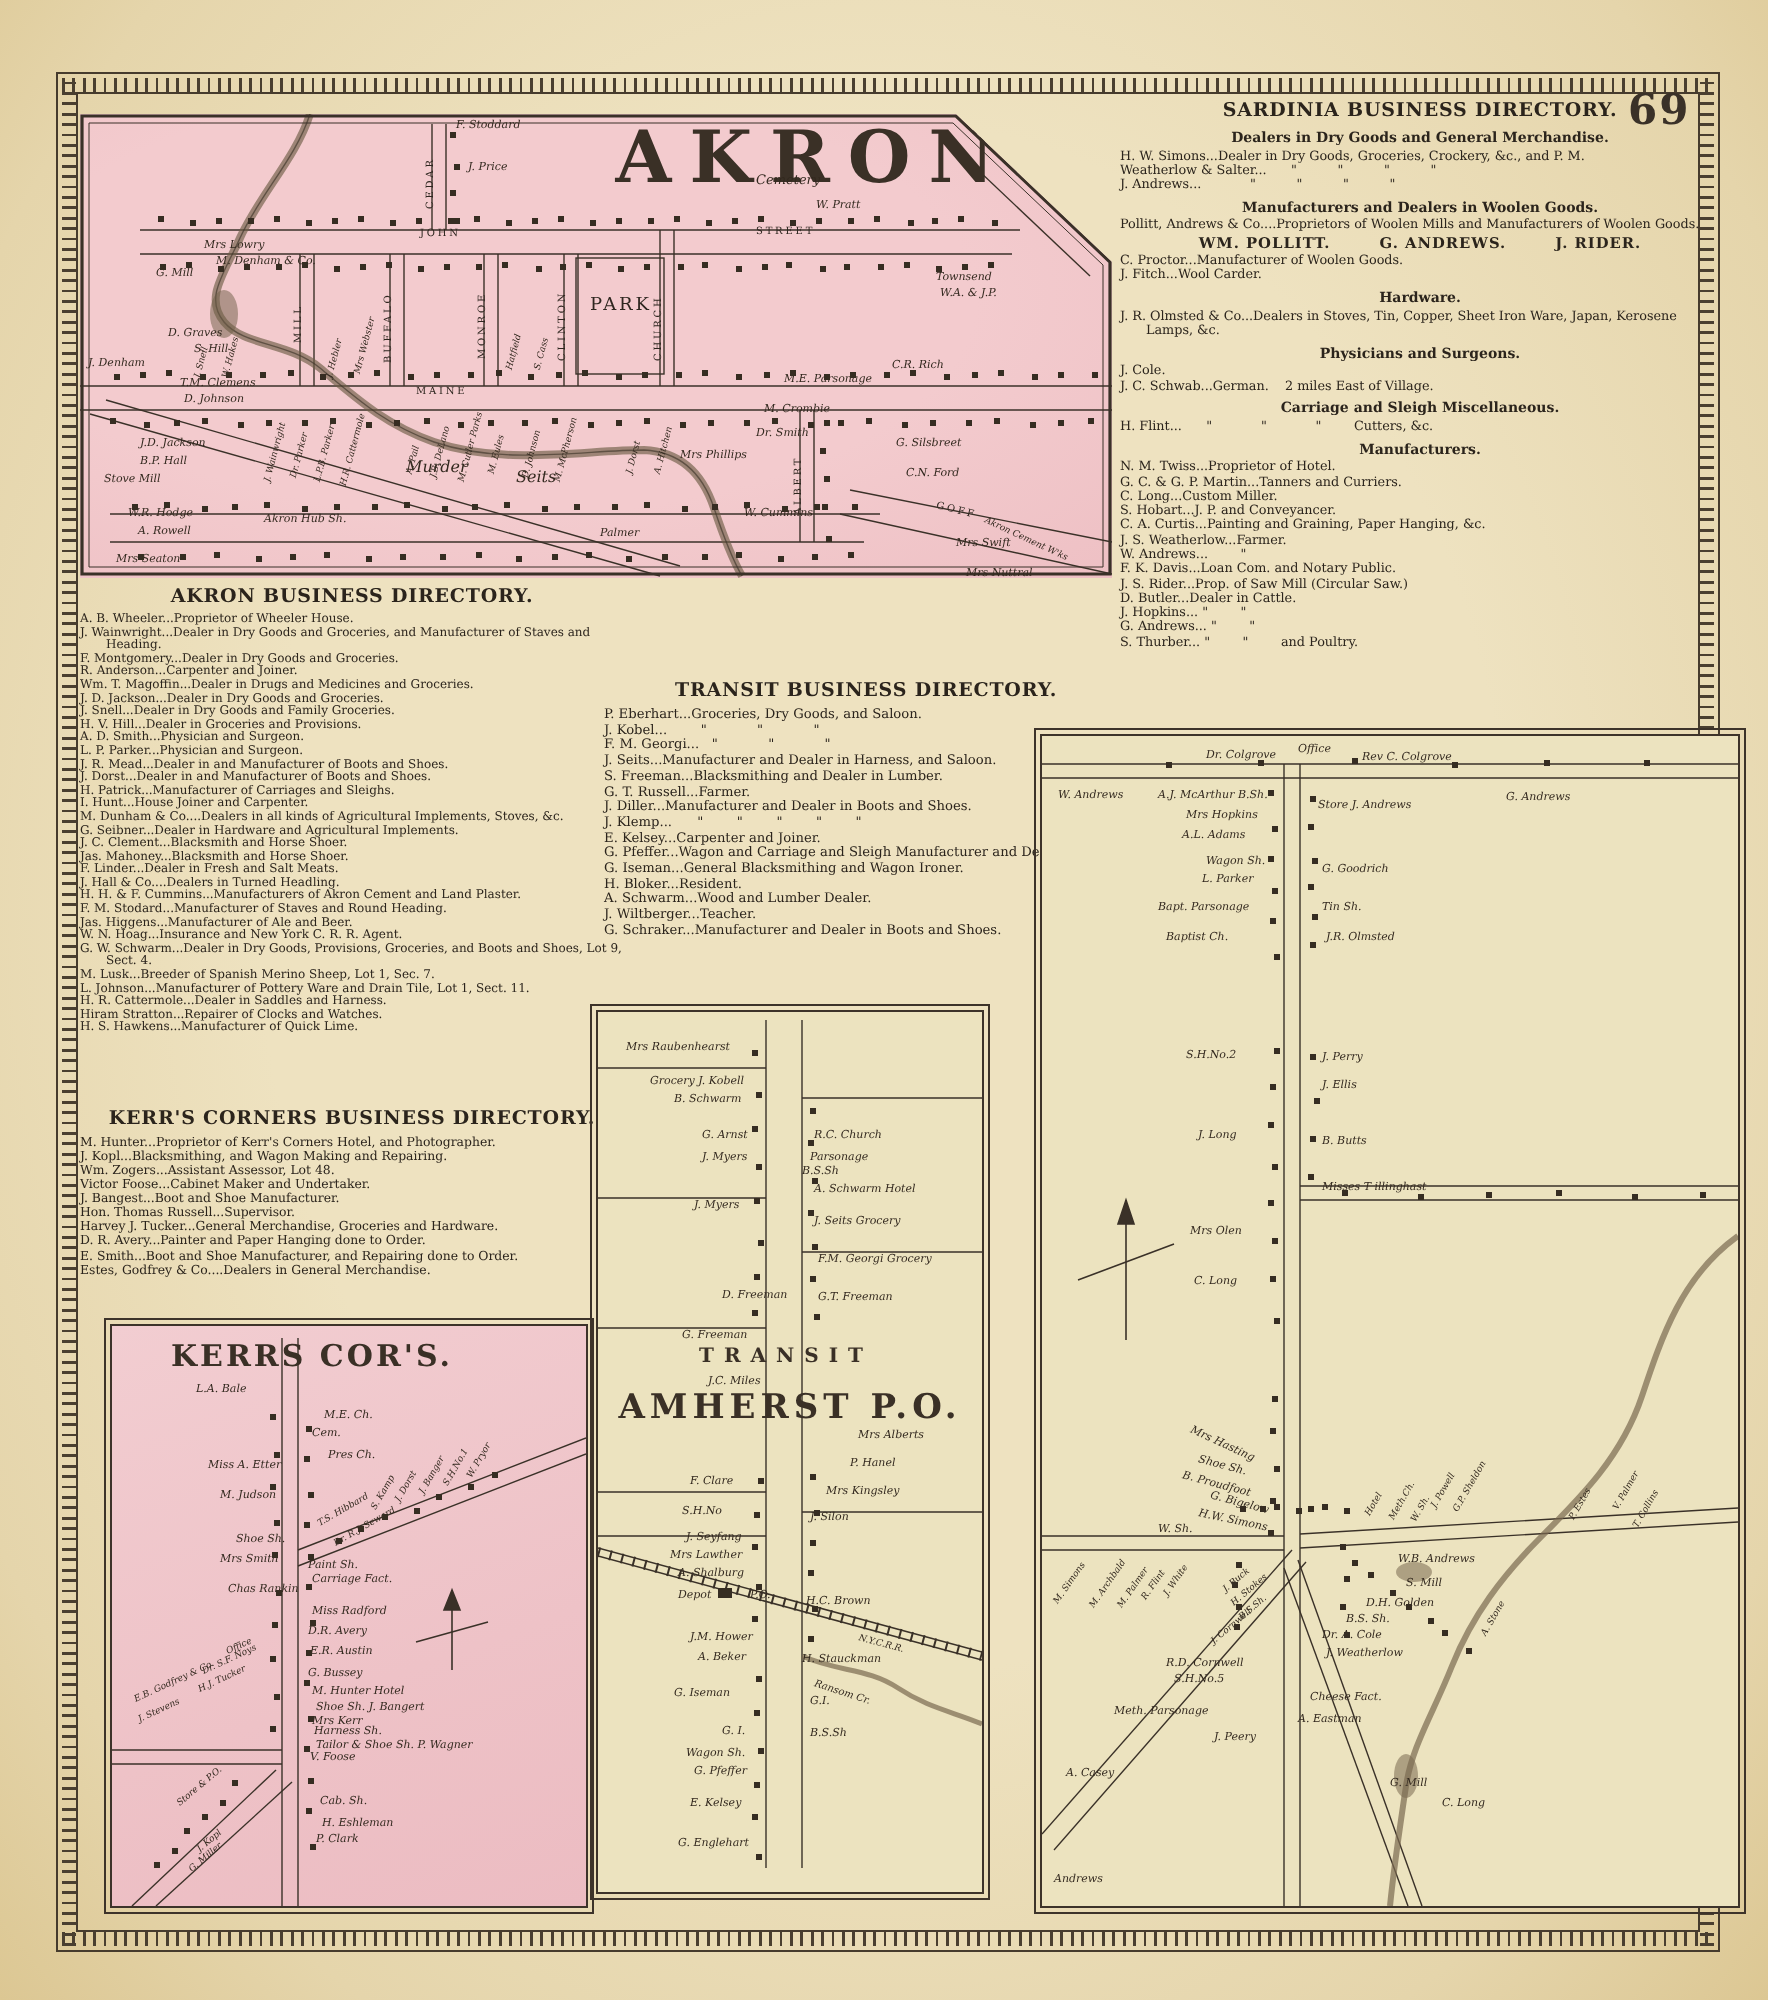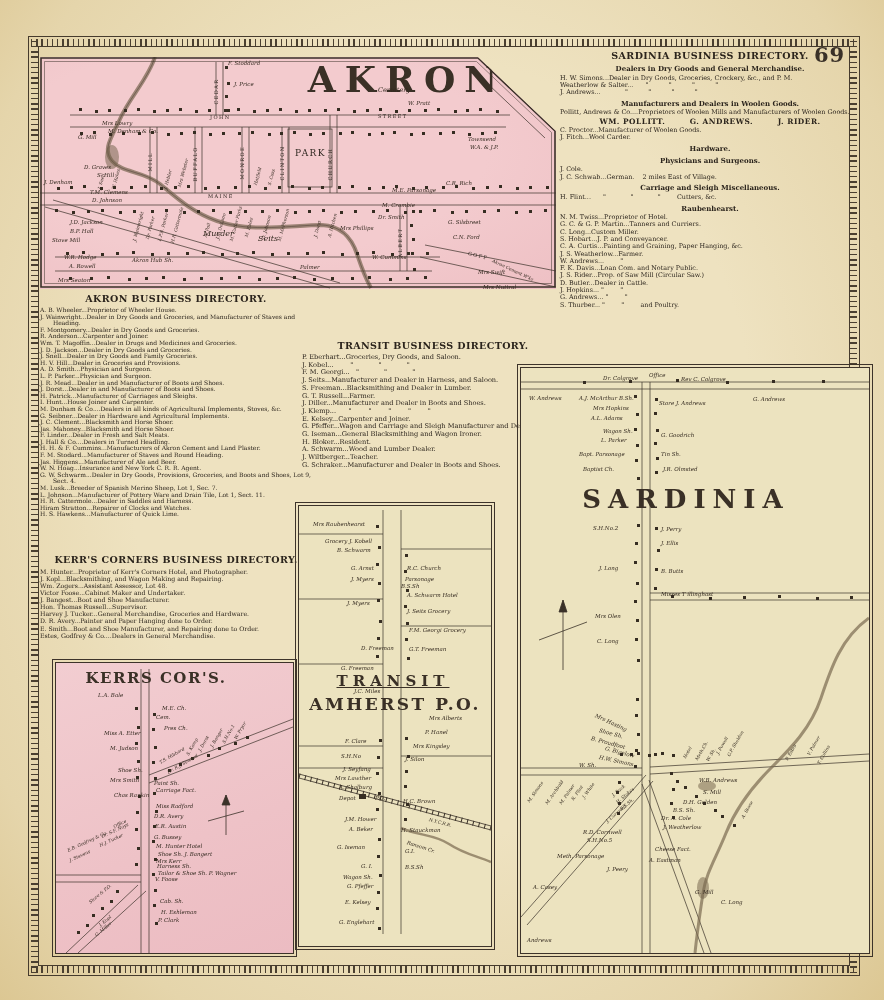--- a/index.html
+++ b/index.html
@@ -39,21 +39,21 @@
     background:linear-gradient(160deg,#f2cdd1 0%,#eec2c7 60%,#ecbcc2 100%);}
   .map-transit{left:298px;top:505px;width:192px;height:440px;border:1px solid #3d332a;outline:1px solid #3d332a;outline-offset:2px;
     background:#ece3bf;}
   .map-sardinia{left:520px;top:367px;width:348px;height:585px;border:1px solid #3d332a;outline:1px solid #3d332a;outline-offset:2px;
     background:#ece3bf;}
   .map-label{position:absolute;font-style:italic;font-size:5.5px;line-height:1;color:#33291f;white-space:nowrap;transform-origin:0 50%;}
   .map-label.street{font-style:normal;font-size:5px;letter-spacing:1.4px;color:#2f2720;}
   .map-title{position:absolute;transform:translateX(-50%);font-weight:bold;color:#3a3026;white-space:nowrap;line-height:1;}
   .t-akron{left:367px;top:4px;font-size:36px;letter-spacing:9px;}
   .t-kerrs{left:100px;top:8px;font-size:15px;letter-spacing:1.5px;}
-  .t-transit{left:94px;top:168px;font-size:15px;letter-spacing:5px;text-decoration:underline;}
+  .t-transit{left:94px;top:168px;font-size:10px;letter-spacing:5px;}
   .t-amherst{left:96px;top:190px;font-size:17px;letter-spacing:2.5px;}
   .t-sardinia{left:165px;top:118px;font-size:26px;letter-spacing:7px;}
   .bldg{position:absolute;width:3px;height:3px;background:#362d22;}
 </style>
 </head>
 <body>
 
 <div class="page">
 
   <div class="frame">
@@ -354,26 +354,27 @@
       <p class="dir-heading">Dealers in Dry Goods and General Merchandise.</p>
       <p class="entry">H. W. Simons...Dealer in Dry Goods, Groceries, Crockery, &amp;c., and P. M.</p>
       <p class="entry">Weatherlow &amp; Salter...      "          "          "          "</p>
       <p class="entry">J. Andrews...            "          "          "          "</p>
       <p class="dir-heading">Manufacturers and Dealers in Woolen Goods.</p>
       <p class="entry">Pollitt, Andrews &amp; Co....Proprietors of Woolen Mills and Manufacturers of Woolen Goods.</p>
       <p class="entry center">WM. POLLITT.        G. ANDREWS.        J. RIDER.</p>
       <p class="entry">C. Proctor...Manufacturer of Woolen Goods.</p>
       <p class="entry">J. Fitch...Wool Carder.</p>
       <p class="dir-heading">Hardware.</p>
+      <p class="entry">J. R. Olmsted &amp; Co...Dealers in Stoves, Tin, Copper, Sheet Iron Ware, Japan, Kerosene Lamps, &amp;c.</p>
       <p class="dir-heading">Physicians and Surgeons.</p>
       <p class="entry">J. Cole.</p>
       <p class="entry">J. C. Schwab...German.    2 miles East of Village.</p>
       <p class="dir-heading">Carriage and Sleigh Miscellaneous.</p>
       <p class="entry">H. Flint...      "            "            "        Cutters, &amp;c.</p>
-      <p class="dir-heading">Raubenhearst.</p>
+      <p class="dir-heading">Manufacturers.</p>
       <p class="entry">N. M. Twiss...Proprietor of Hotel.</p>
       <p class="entry">G. C. &amp; G. P. Martin...Tanners and Curriers.</p>
       <p class="entry">C. Long...Custom Miller.</p>
       <p class="entry">S. Hobart...J. P. and Conveyancer.</p>
       <p class="entry">C. A. Curtis...Painting and Graining, Paper Hanging, &amp;c.</p>
       <p class="entry">J. S. Weatherlow...Farmer.</p>
       <p class="entry">W. Andrews...        "</p>
       <p class="entry">F. K. Davis...Loan Com. and Notary Public.</p>
       <p class="entry">J. S. Rider...Prop. of Saw Mill (Circular Saw.)</p>
       <p class="entry">D. Butler...Dealer in Cattle.</p>
@@ -664,21 +665,20 @@
         <path stroke-width="3" d="M348,250 C320,270 310,300 300,330 C290,360 270,380 250,400 C230,420 215,440 205,465 C195,490 185,505 182,525 C179,545 176,565 174,585"></path>
       </g>
       <ellipse cx="186" cy="418" rx="9" ry="5" fill="#7a6a50" fill-opacity="0.55"></ellipse>
       <ellipse cx="182" cy="520" rx="6" ry="11" fill="#7a6a50" fill-opacity="0.55"></ellipse>
       <g stroke="#3a3128" stroke-width="0.8">
         <line x1="42" y1="302" x2="42" y2="232"></line>
         <line x1="18" y1="272" x2="66" y2="254"></line>
         <path d="M42,232 L38,244 L46,244 Z" fill="#3a3128"></path>
       </g>
     </svg>
-    <div class="map-title t-sardinia">SARDINIA</div>
   <span class="map-label" style="left: 82px; top: 8px;">Dr. Colgrove</span>
       <span class="map-label" style="left: 128px; top: 5px;">Office</span>
       <span class="map-label" style="left: 160px; top: 9px;">Rev C. Colgrove</span>
       <span class="map-label" style="left: 8px; top: 28px;">W. Andrews</span>
       <span class="map-label" style="left: 58px; top: 28px;">A.J. McArthur B.Sh.</span>
       <span class="map-label" style="left: 72px; top: 38px;">Mrs Hopkins</span>
       <span class="map-label" style="left: 70px; top: 48px;">A.L. Adams</span>
       <span class="map-label" style="left: 82px; top: 61px;">Wagon Sh.</span>
       <span class="map-label" style="left: 80px; top: 70px;">L. Parker</span>
       <span class="map-label" style="left: 58px; top: 84px;">Bapt. Parsonage</span>

